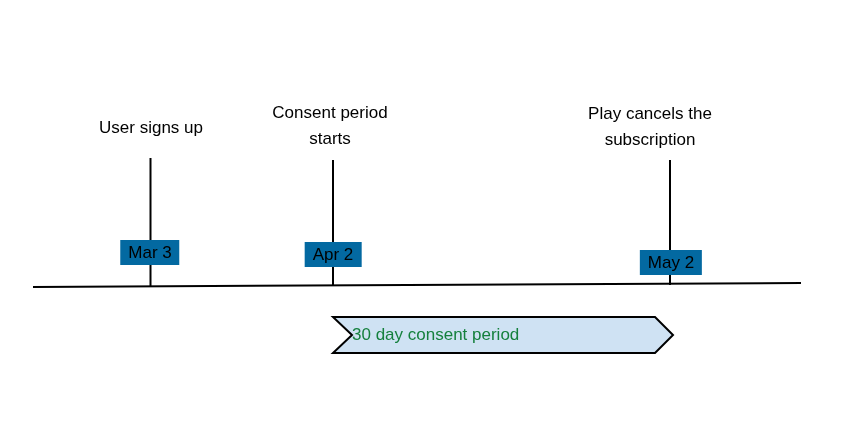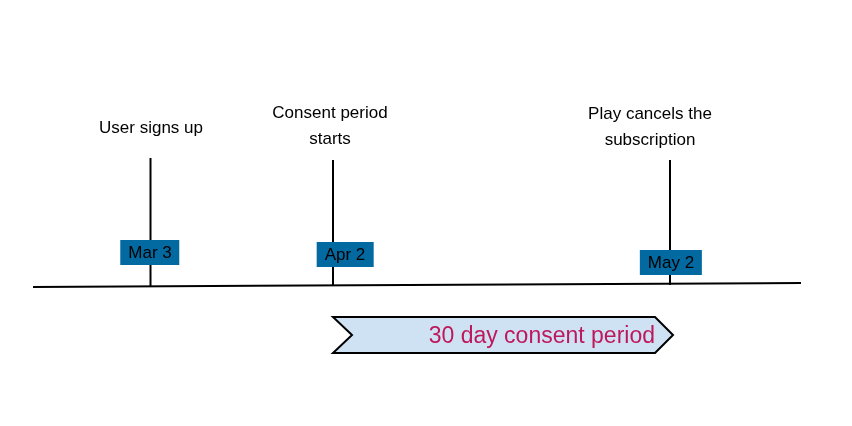--- a/index.html
+++ b/index.html
@@ -37,31 +37,31 @@
     position: absolute;
     transform: translateX(-50%);
     background: #0369a1;
     font-size: 17px;
     line-height: 21px;
     padding: 2px 8px;
     white-space: nowrap;
     color: #000000;
   }
   .event-date.d1 { left: 150px; top: 240px; }
-  .event-date.d2 { left: 333px; top: 242px; margin-left: 12px; }
+  .event-date.d2 { left: 333px; top: 242px; }
   .event-date.d3 { left: 671px; top: 250px; }
   .banner-label {
     position: absolute;
     left: 352px;
     top: 324px;
     width: 303px;
-    text-align: right;
-    font-size: 23px;
+    text-align: left;
+    font-size: 17px;
     line-height: 22px;
-    color: #be185d;
+    color: #15803d;
   }
 </style>
 </head>
 <body>
 
 <div class="canvas">
 
   <svg class="diagram-svg" viewBox="0 0 852 426" xmlns="http://www.w3.org/2000/svg">
 
     <line x1="150.5" y1="158" x2="150.5" y2="286" stroke="#000000" stroke-width="2"></line>

